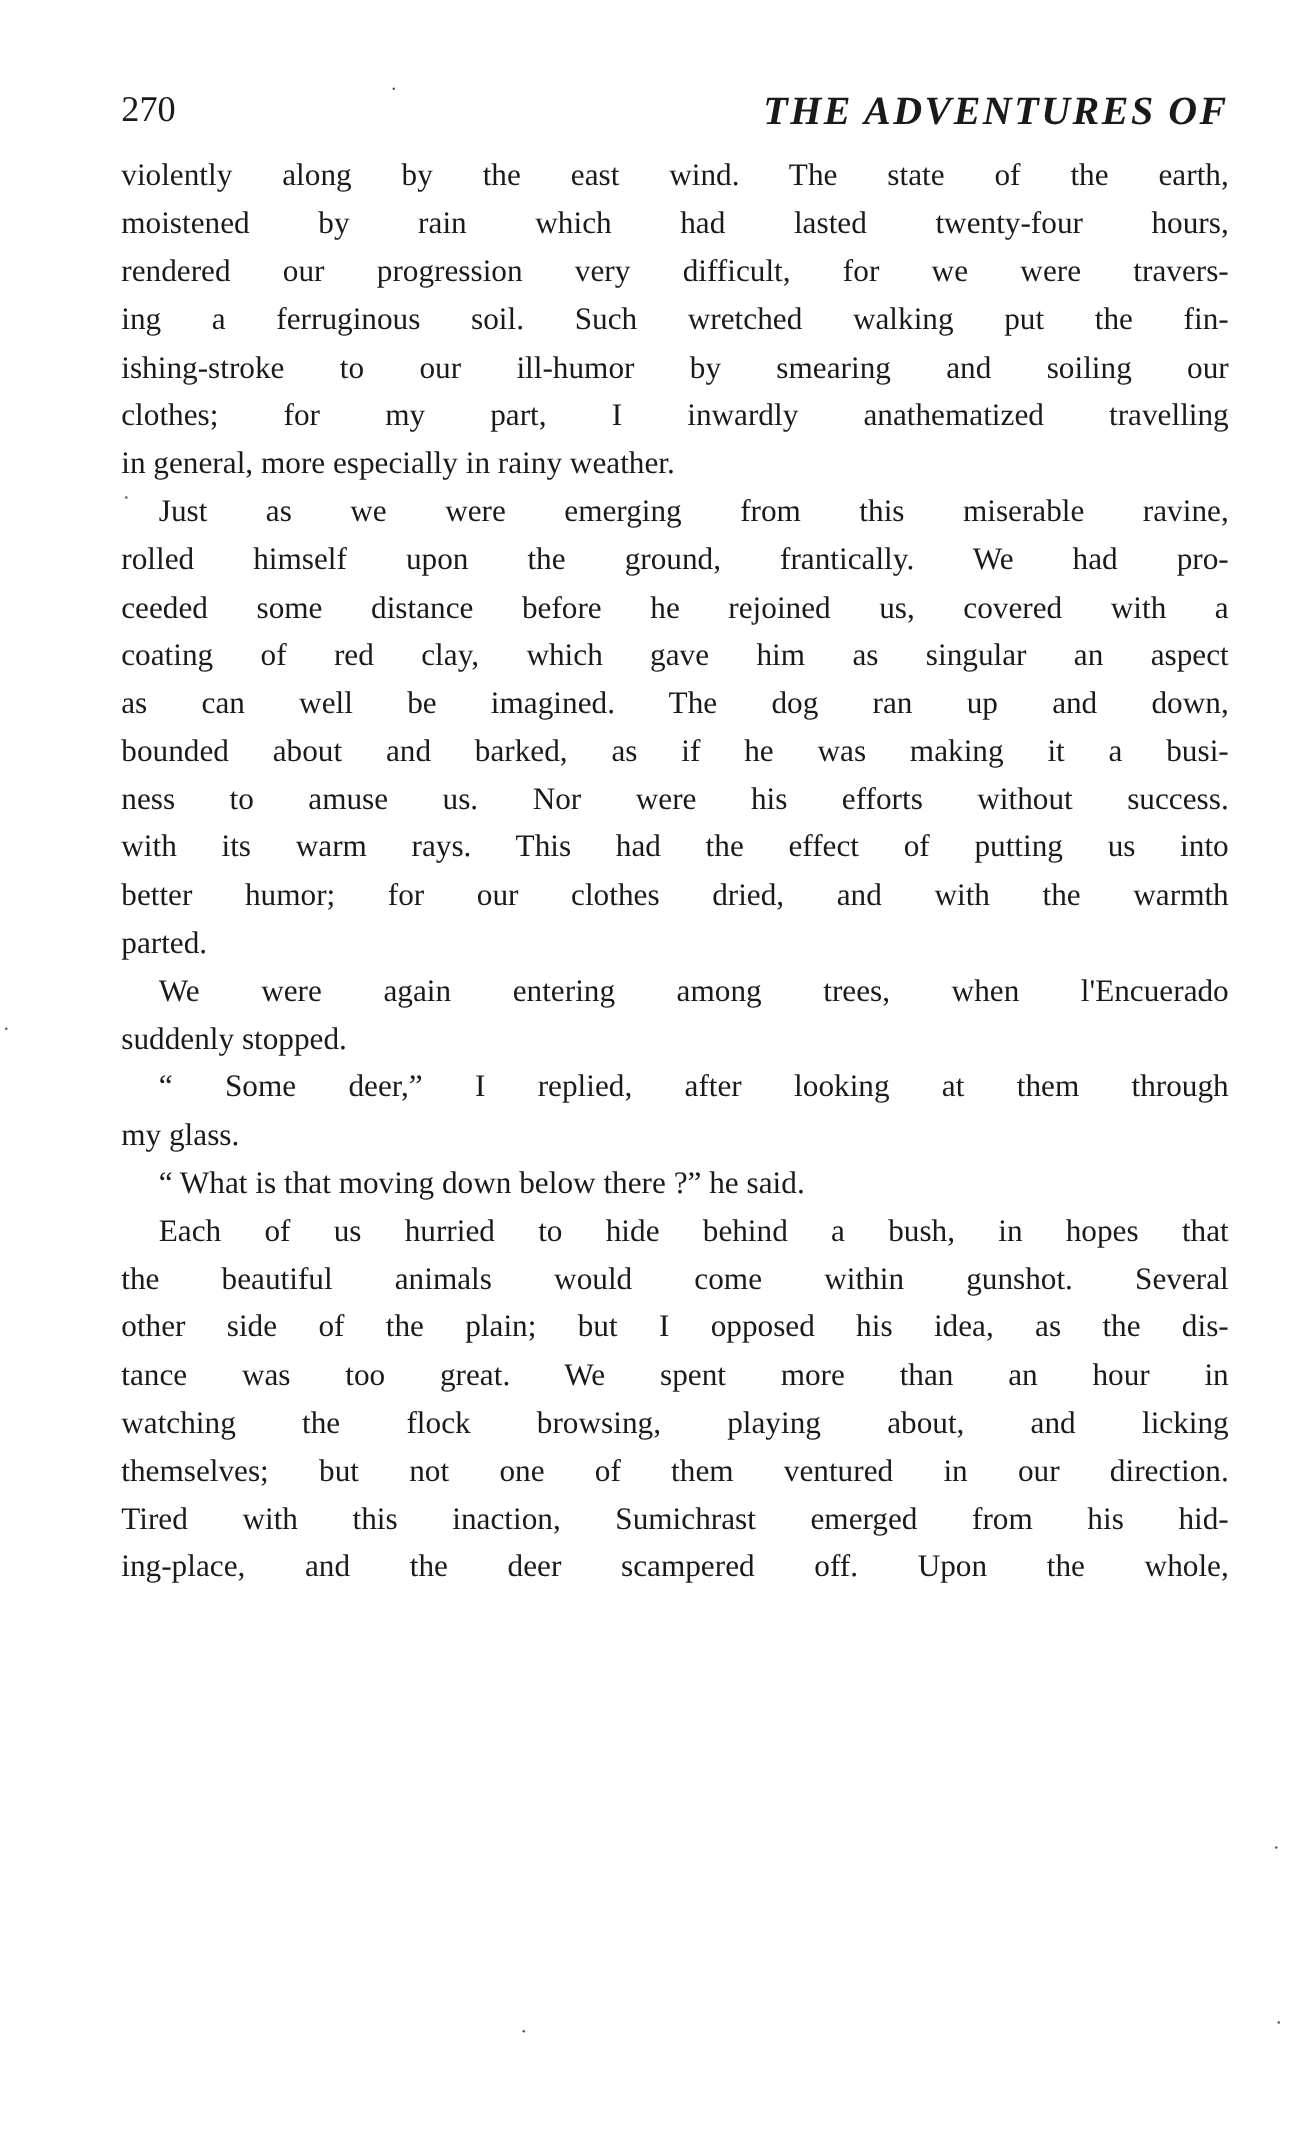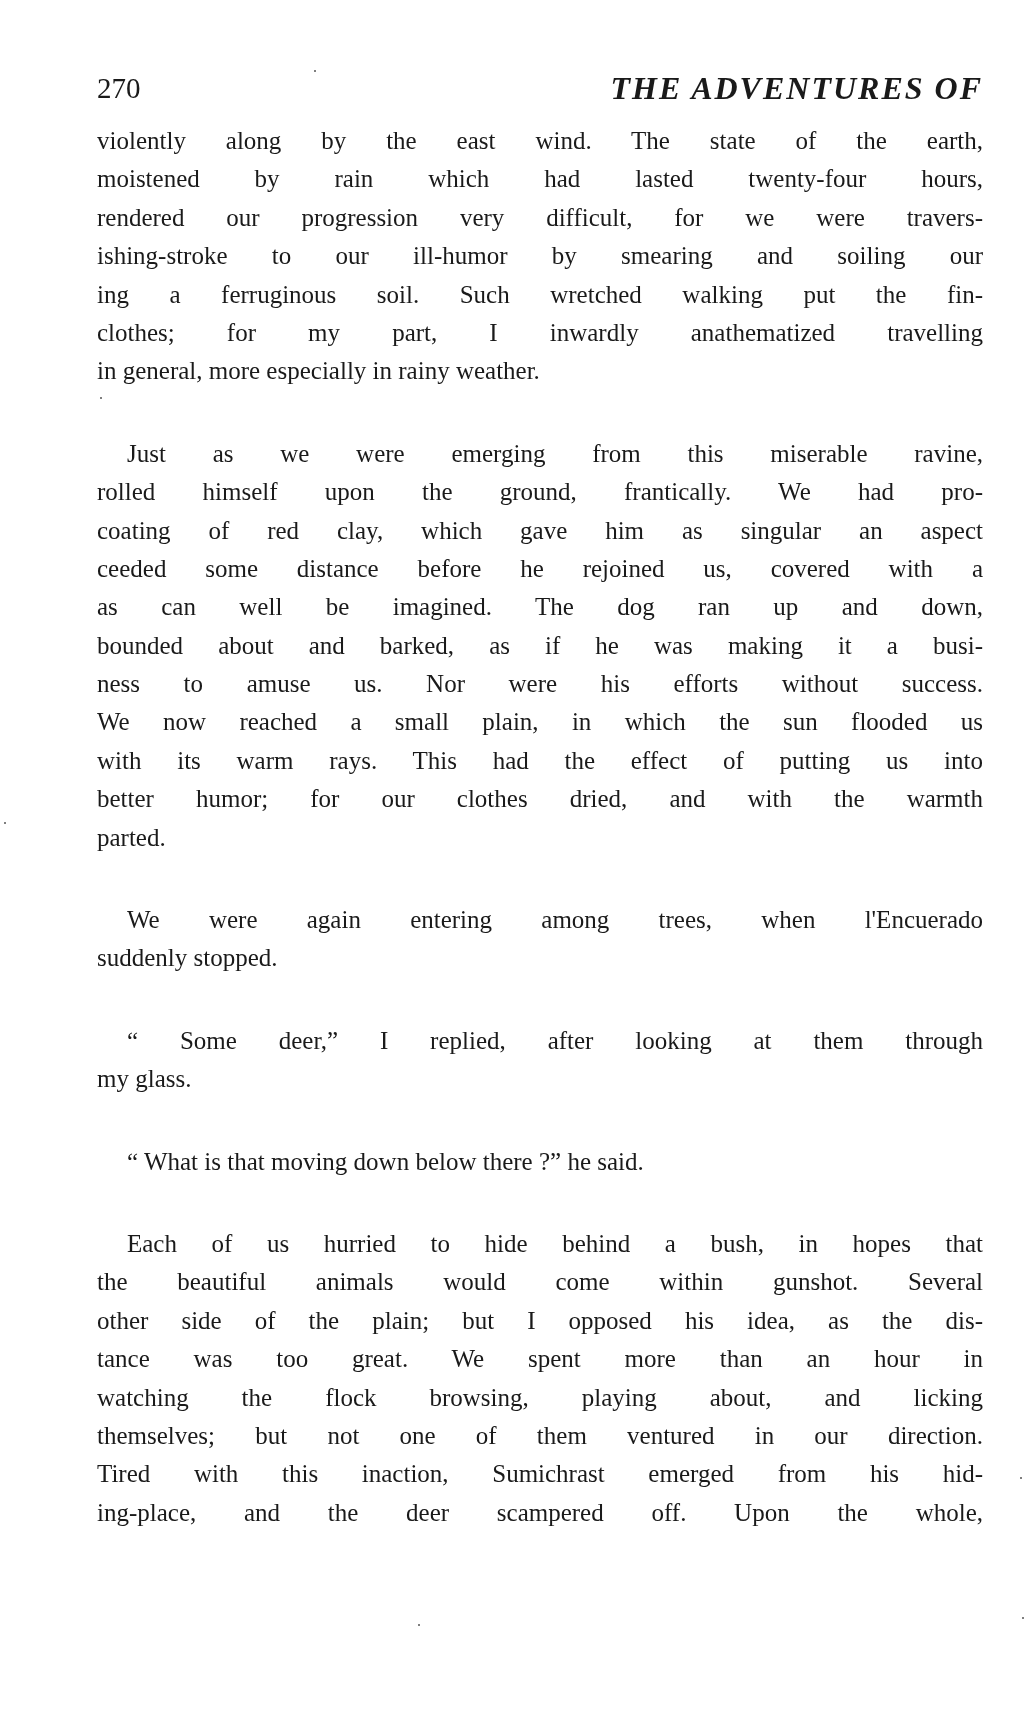--- a/index.html
+++ b/index.html
@@ -4,51 +4,50 @@
 <style>
   html, body { margin: 0; padding: 0; background: #ffffff; }
   body { width: 1031px; height: 1719px; position: relative; overflow: hidden; }
   .page { position: absolute; left: 0; top: 0; width: 1031px; height: 1225px; background: #ffffff; color: #1a1a1a; font-family: "Liberation Serif", "DejaVu Serif", serif; }
   .running-head { position: absolute; top: 70px; left: 97px; width: 886px; height: 36px; }
   .page-number { position: absolute; left: 0; top: 0; font-size: 29px; line-height: 36px; }
   .running-title { position: absolute; left: 0; width: 886px; top: 0; text-align: right; font-style: italic; font-size: 32px; line-height: 36px; letter-spacing: 2px; padding-left: 20px; box-sizing: border-box; font-weight: bold; }
   .body-text { position: absolute; left: 97px; top: 122px; width: 886px; }
   .line { display: block; height: 38.4px; line-height: 38.4px; font-size: 25px; white-space: nowrap; text-align: justify; text-align-last: justify; }
   .line.last { text-align-last: left; }
-  .line.indent { padding-left: 30px; margin-top: 44px; }
+  .line.indent { padding-left: 30px; }
   .speck { position: absolute; width: 2px; height: 2px; background: #555; border-radius: 50%; }
 </style>
 </head>
 <body>
 
 <div class="page">
   <div class="running-head">
     <span class="page-number">270</span>
     <span class="running-title">THE ADVENTURES OF</span>
   </div>
 
   <div class="body-text" id="body-text">
       <div>
         <span class="line">violently along by the east wind.  The state of the earth,</span>
         <span class="line">moistened by rain which had lasted twenty-four hours,</span>
         <span class="line">rendered our progression very difficult, for we were travers-</span>
+        <span class="line">ing a ferruginous soil.  Such wretched walking put the fin-</span>
         <span class="line">ishing-stroke to our ill-humor by smearing and soiling our</span>
-        <span class="line">ing a ferruginous soil.  Such wretched walking put the fin-</span>
         <span class="line">clothes; for my part, I inwardly anathematized travelling</span>
         <span class="line last">in general, more especially in rainy weather.</span>
       </div>
       <div>
         <span class="line indent">Just as we were emerging from this miserable ravine,</span>
         <span class="line">rolled himself upon the ground, frantically.  We had pro-</span>
+        <span class="line">ceeded some distance before he rejoined us, covered with a</span>
         <span class="line">coating of red clay, which gave him as singular an aspect</span>
-        <span class="line">ceeded some distance before he rejoined us, covered with a</span>
         <span class="line">as can well be imagined.  The dog ran up and down,</span>
         <span class="line">bounded about and barked, as if he was making it a busi-</span>
         <span class="line">ness to amuse us.  Nor were his efforts without success.</span>
-        <span class="line">We now reached a small plain, in which the sun flooded us</span>
         <span class="line">with its warm rays.  This had the effect of putting us into</span>
         <span class="line">better humor; for our clothes dried, and with the warmth</span>
         <span class="line last">parted.</span>
       </div>
       <div>
         <span class="line indent">We were again entering among trees, when l'Encuerado</span>
         <span class="line last">suddenly stopped.</span>
       </div>
       <div>
         <span class="line indent">“ Some deer,” I replied, after looking  at them through</span>

